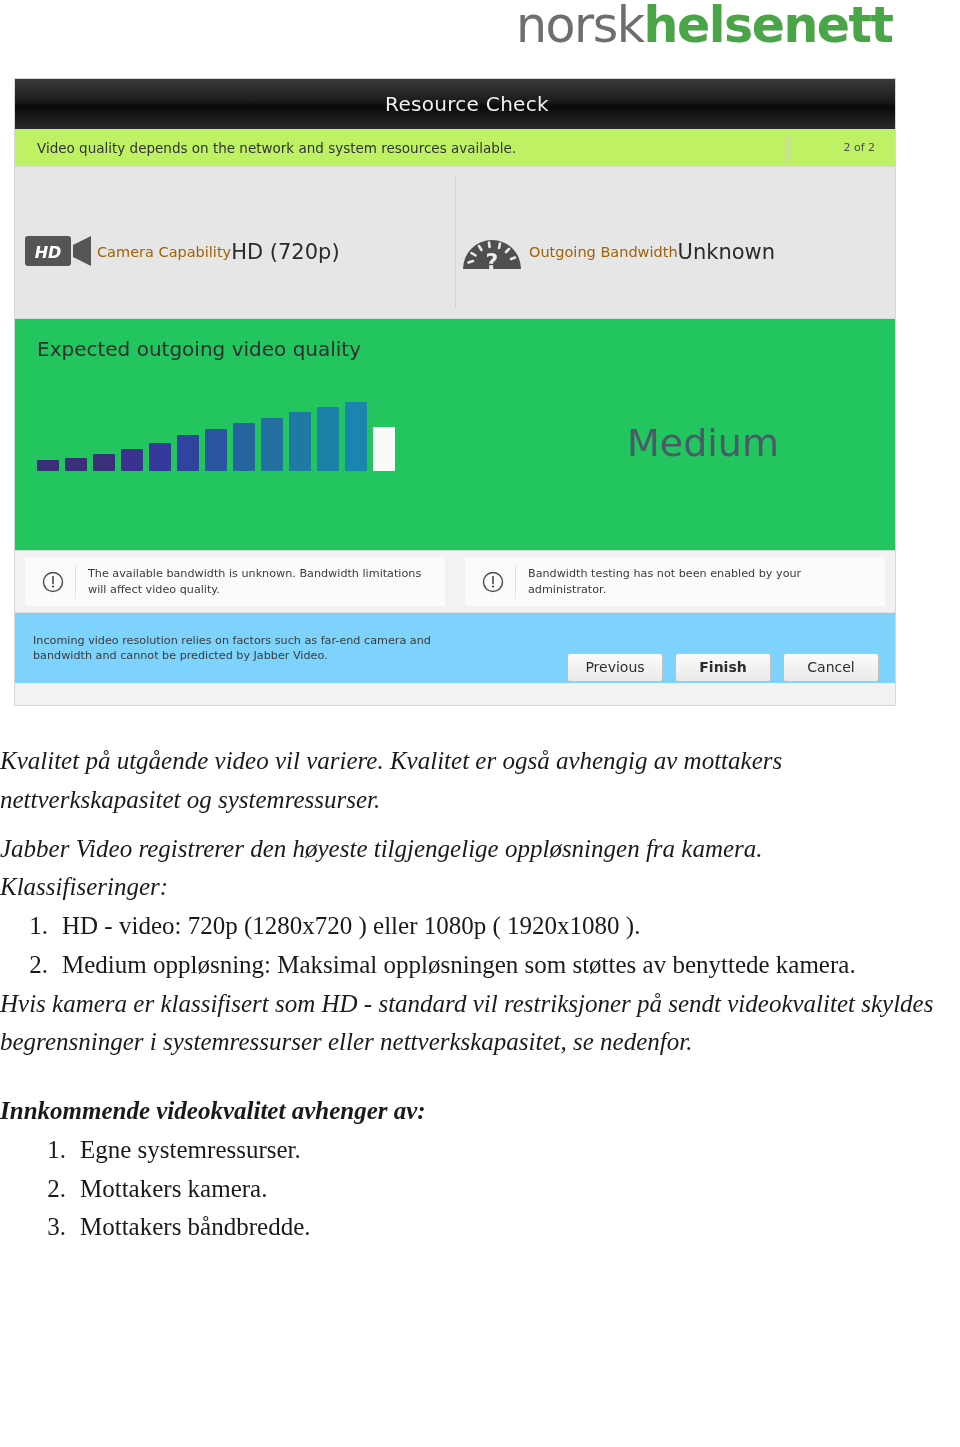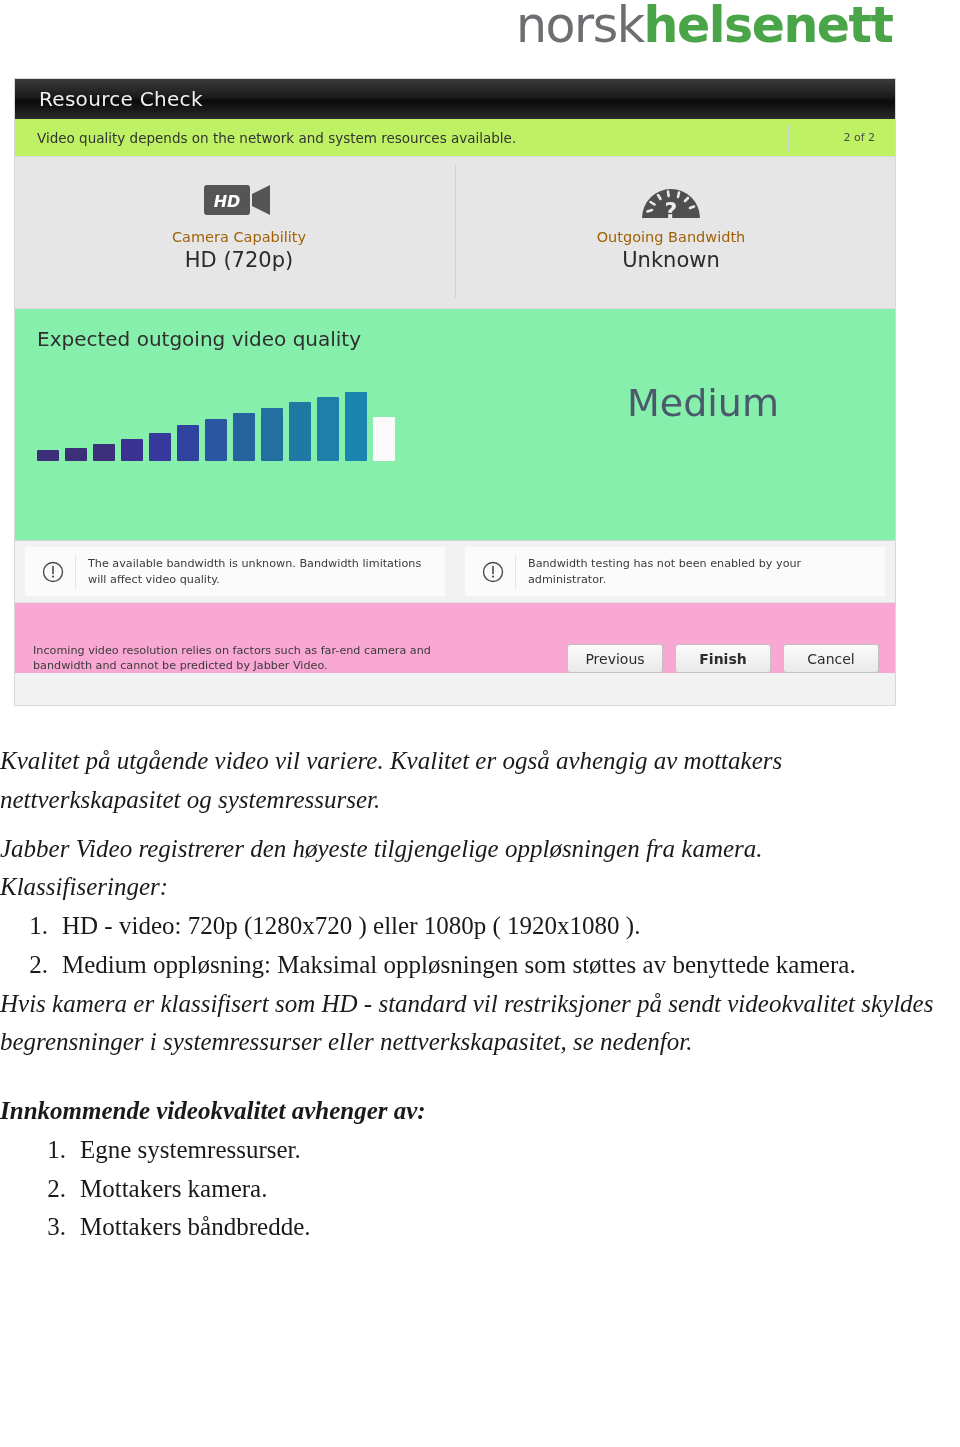--- a/index.html
+++ b/index.html
@@ -44,26 +44,27 @@
     top: 78px;
     width: 882px;
     height: 628px;
     background: #f2f2f2;
     border: 1px solid #d7d7d7;
     box-sizing: border-box;
     font-family: "DejaVu Sans", sans-serif;
   }
 
   .shot-titlebar {
-    height: 40px;
+    height: 50px;
     background: linear-gradient(to bottom, #3a3a3a 0%, #1b1b1b 45%, #0a0a0a 55%, #2a2a2a 100%);
     display: flex;
     align-items: center;
     padding-left: 24px;
     box-sizing: border-box;
+    justify-content: center;
   }
   .shot-title {
     color: #f0f0f0;
     font-size: 20px;
     letter-spacing: 0.3px;
   }
 
   .shot-subbar {
     height: 38px;
     background: #bef264;
@@ -97,21 +98,21 @@
     display: flex;
     height: 152px;
     background: #e6e6e6;
     border-bottom: 1px solid #dadada;
     padding: 0 8px;
     box-sizing: border-box;
   }
   .metric {
     flex: 1;
     display: flex;
-    flex-direction: column;
+    flex-direction: row;
     align-items: center;
     justify-content: flex-start;
     padding-top: 16px;
     position: relative;
   }
   .metric + .metric::before {
     content: "";
     position: absolute;
     left: 0;
     top: 8px;
@@ -132,32 +133,33 @@
   }
   .metric-value {
     font-size: 21px;
     color: #2b2b2b;
     margin-top: 3px;
   }
 
   
   .quality {
     height: 232px;
-    background: #86efac;
+    background: #22c55e;
     border-bottom: 1px solid #d6d6d6;
     padding: 18px 22px 0 22px;
     box-sizing: border-box;
     position: relative;
   }
   .quality-title {
     font-size: 20px;
     color: #2f2f2f;
   }
   .quality-body {
     display: flex;
+    align-items: flex-end;
     margin-top: 30px;
   }
   .bars {
     display: flex;
     align-items: flex-end;
     gap: 6px;
     height: 80px;
     width: 420px;
   }
   .bar {
@@ -204,23 +206,23 @@
   .notice-text {
     font-size: 11.2px;
     line-height: 1.35;
     color: #3b3b3b;
     padding-left: 12px;
   }
 
   
   .shot-footer {
     display: flex;
-    align-items: flex-end;
+    align-items: center;
     height: 70px;
-    background: #f9a8d4;
+    background: #7dd3fc;
     padding: 0 16px 0 18px;
     box-sizing: border-box;
   }
   .footer-note {
     font-size: 11.2px;
     line-height: 1.35;
     color: #3b3b3b;
     flex: 1;
     max-width: 430px;
   }

